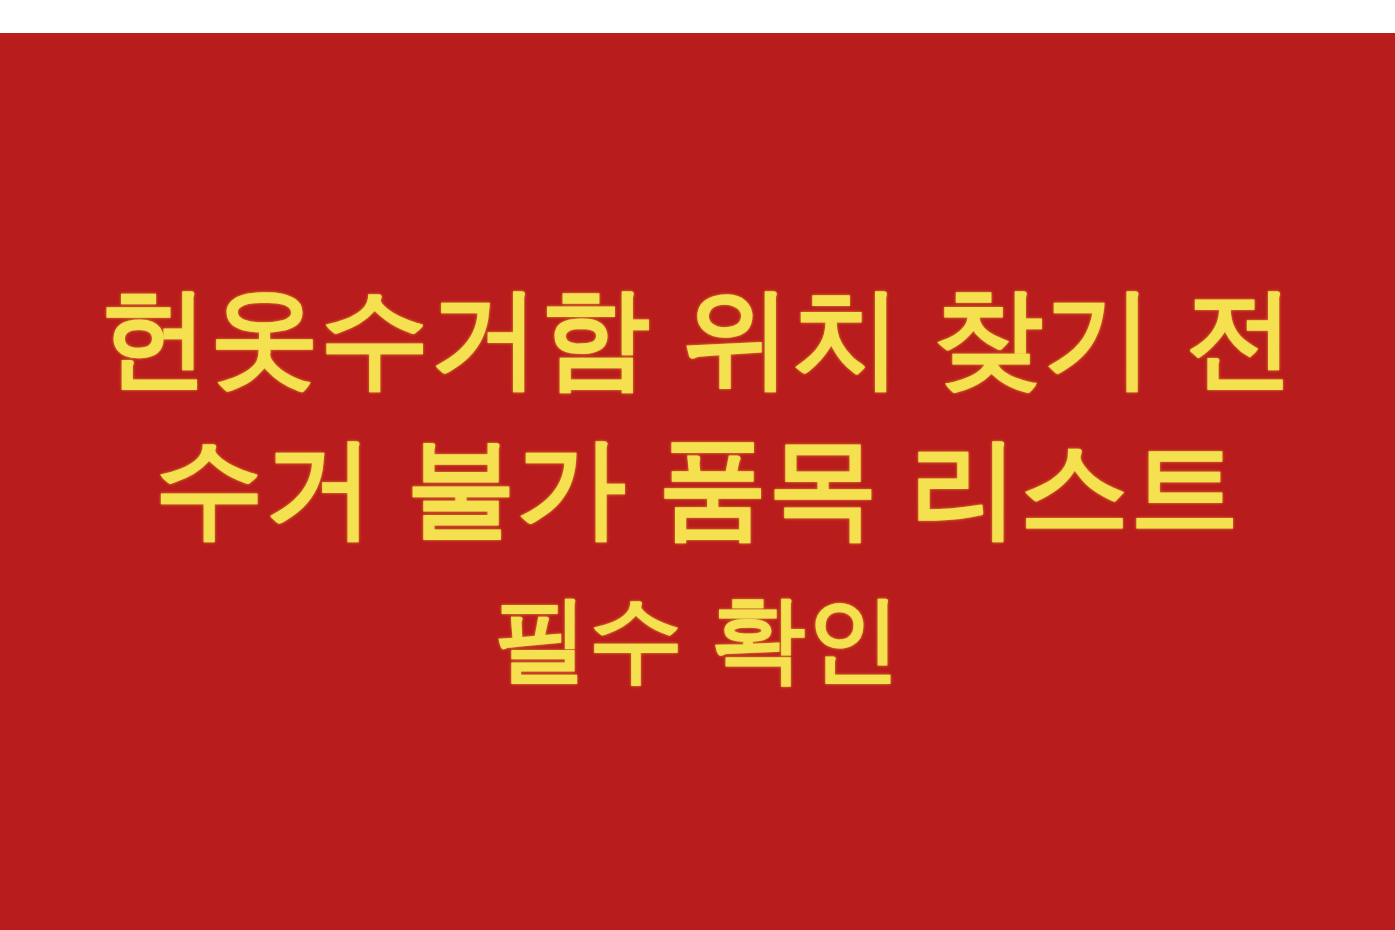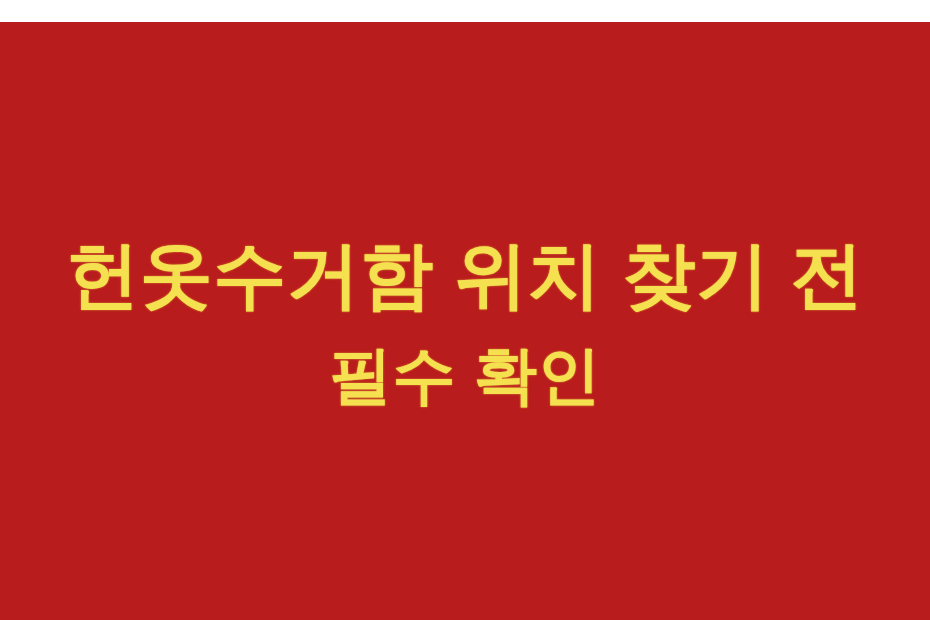--- a/index.html
+++ b/index.html
@@ -66,17 +66,18 @@
 </style>
 </head>
 <body>
 
 <div id="banner" style="background-color: #b91c1c; color: rgb(245, 225, 79); margin-top: 22px;">
 
   <div id="headline">
 
     <span class="headline-line line-1">헌옷수거함 위치 찾기 전</span>
 
+    <span class="headline-line line-2">수거 불가 품목 리스트</span>
 
     <span class="headline-line line-3">필수 확인</span>
 
   </div>
 </div>
 
 </body></html>

